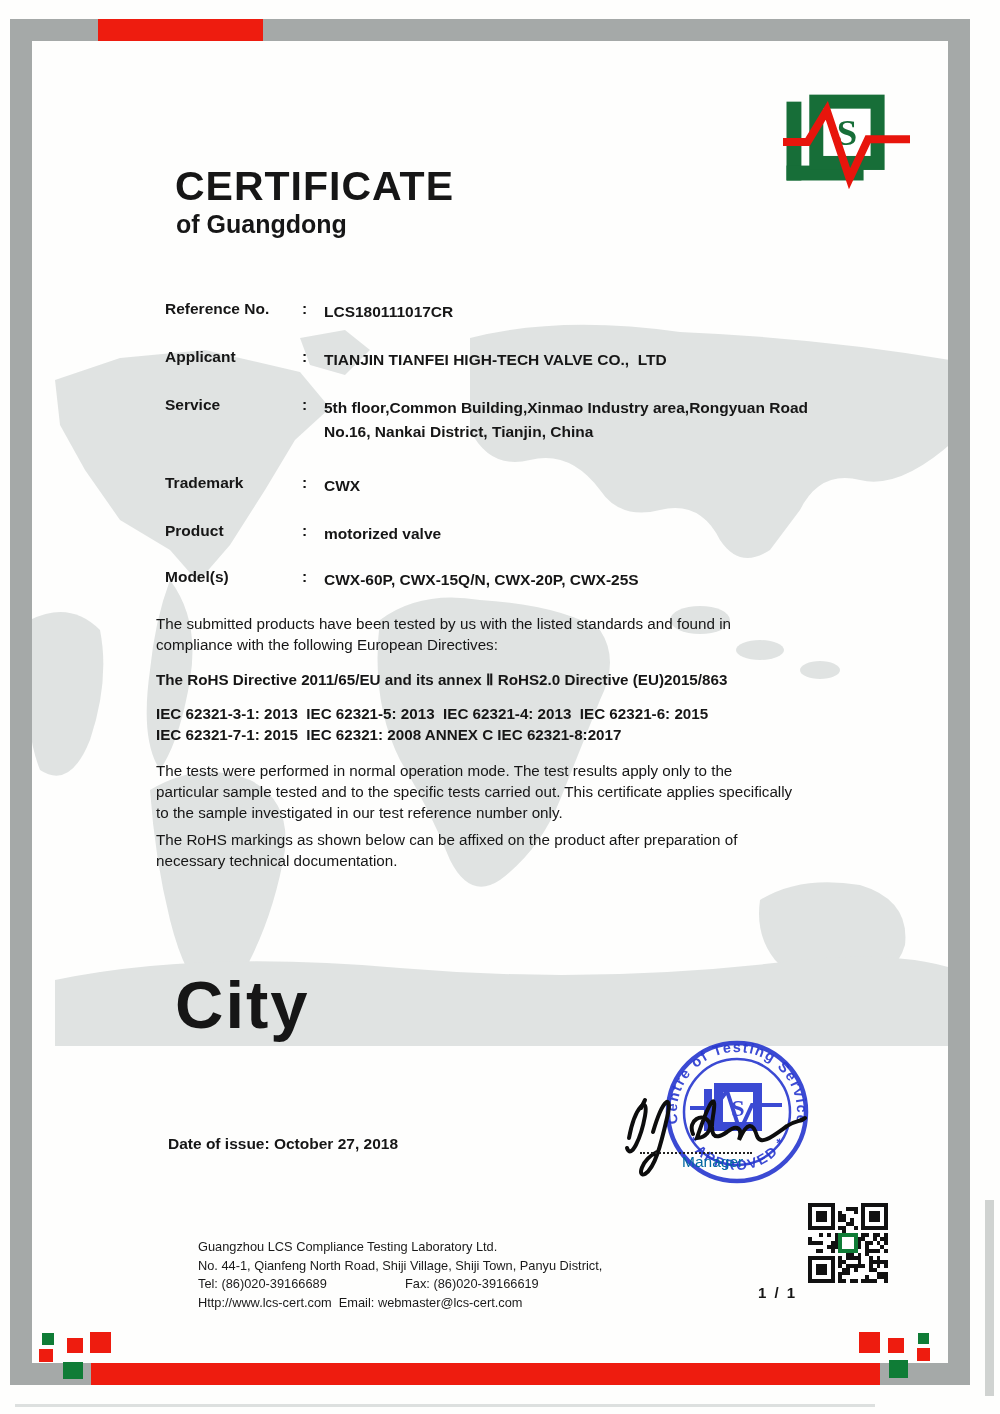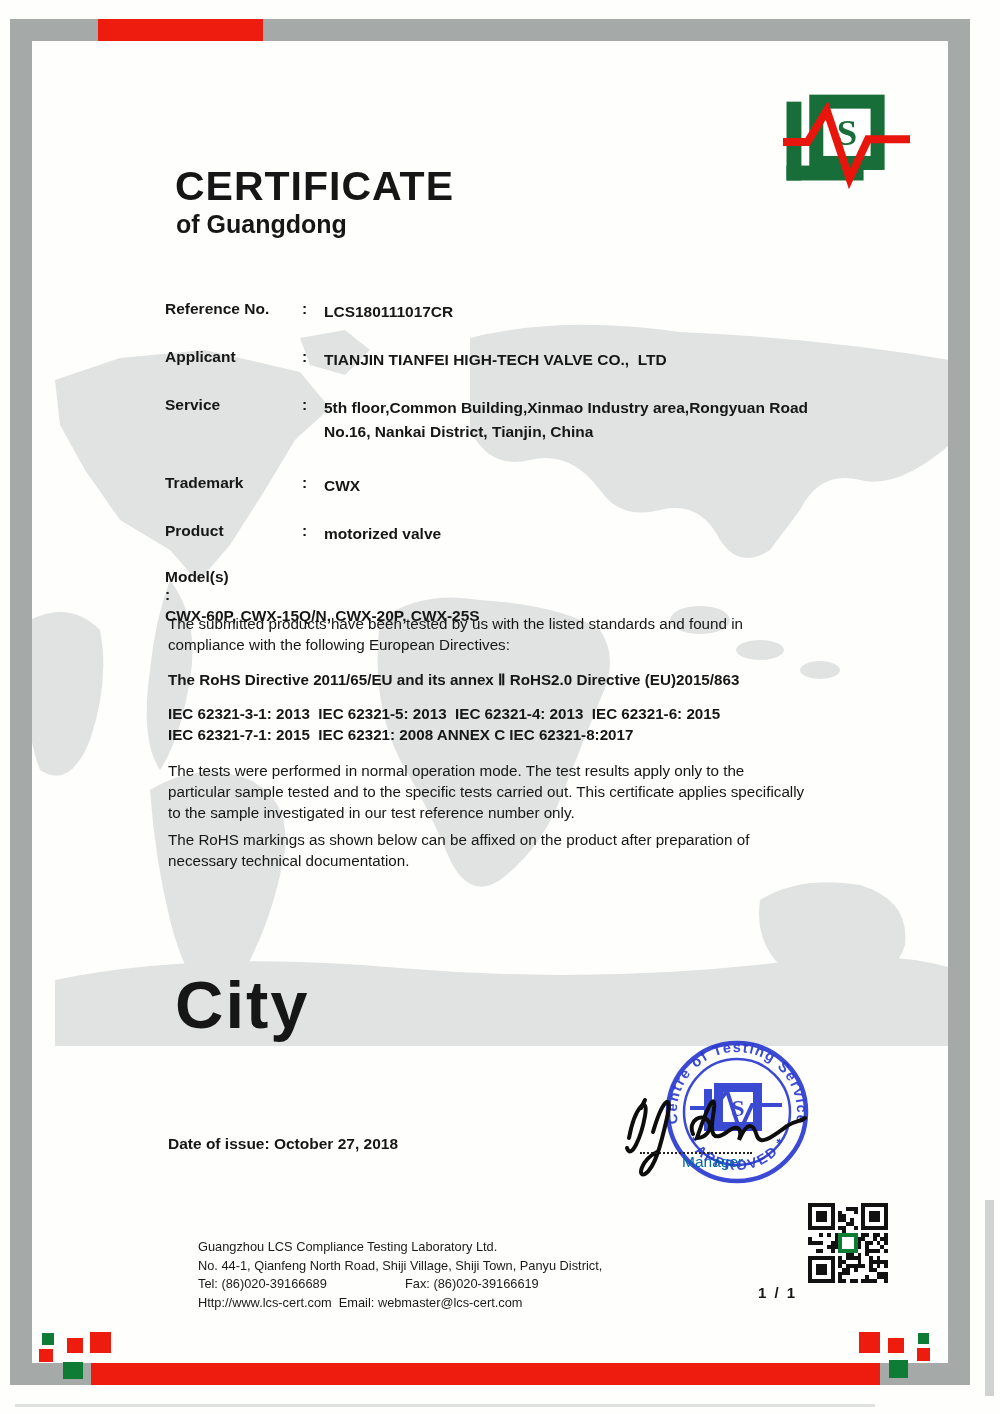--- a/index.html
+++ b/index.html
@@ -16,21 +16,21 @@
   #map{left:0;top:320px;opacity:.8;}
   
   #title{left:175px;top:163px;font-size:41px;font-weight:bold;letter-spacing:1px;}
   #subtitle{left:176px;top:210px;font-size:25px;font-weight:bold;}
   
   .frow{position:absolute;left:165px;display:flex;width:720px;}
   .flabel{width:137px;font-size:15.5px;font-weight:bold;flex:none;}
   .fcolon{width:22px;font-size:15.5px;font-weight:bold;flex:none;}
   .fvalue{font-size:15.5px;font-weight:bold;white-space:pre-wrap;line-height:1.55;}
   
-  .para{position:absolute;left:168px;width:790px;font-size:15.2px;line-height:21px;
+  .para{position:absolute;left:156px;width:790px;font-size:15.2px;line-height:21px;
         white-space:pre-wrap;}
   .para.bold{font-weight:bold;}
   
   #rohs{left:175px;top:966px;font-size:67px;font-weight:bold;letter-spacing:2px;}
   #dateline{left:168px;top:1135px;font-size:15.5px;font-weight:bold;}
   
   #stamp{left:630px;top:1005px;}
   #signature{left:615px;top:1072px;}
   #sigline{left:640px;top:1138px;width:112px;height:14px;border-bottom:2px dotted #222;}
   #manager{left:682px;top:1153px;font-size:15.5px;color:#0369a1;text-align:right;}
@@ -116,21 +116,21 @@
   <div class="frow" style="top:474px;">
     <span class="flabel">Trademark</span>
     <span class="fcolon">:</span>
     <span class="fvalue">CWX</span>
   </div>
   <div class="frow" style="top:522px;">
     <span class="flabel">Product</span>
     <span class="fcolon">:</span>
     <span class="fvalue">motorized valve</span>
   </div>
-  <div class="frow" style="top:568px;flex-direction:column;">
+  <div class="frow" style="top:568px;">
     <span class="flabel">Model(s)</span>
     <span class="fcolon">:</span>
     <span class="fvalue">CWX-60P, CWX-15Q/N, CWX-20P, CWX-25S</span>
   </div>
 
   <div class="para" style="top:613px;">The submitted products have been tested by us with the listed standards and found in
 compliance with the following European Directives:</div>
   <div class="para bold" style="top:669px;">The RoHS Directive 2011/65/EU and its annex Ⅱ RoHS2.0 Directive (EU)2015/863</div>
   <div class="para bold" style="top:703px;">IEC 62321-3-1: 2013  IEC 62321-5: 2013  IEC 62321-4: 2013  IEC 62321-6: 2015
 IEC 62321-7-1: 2015  IEC 62321: 2008 ANNEX C IEC 62321-8:2017</div>

